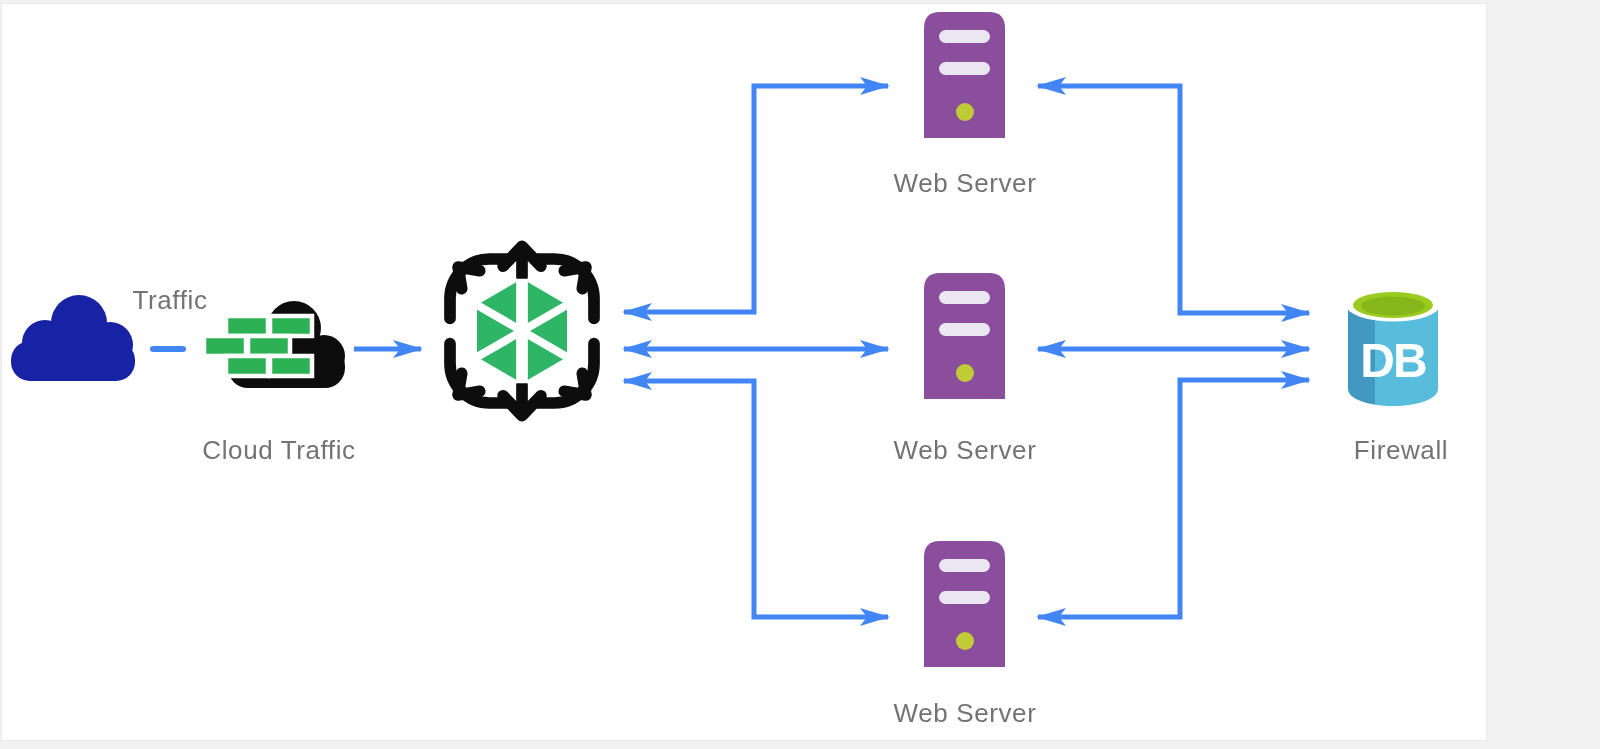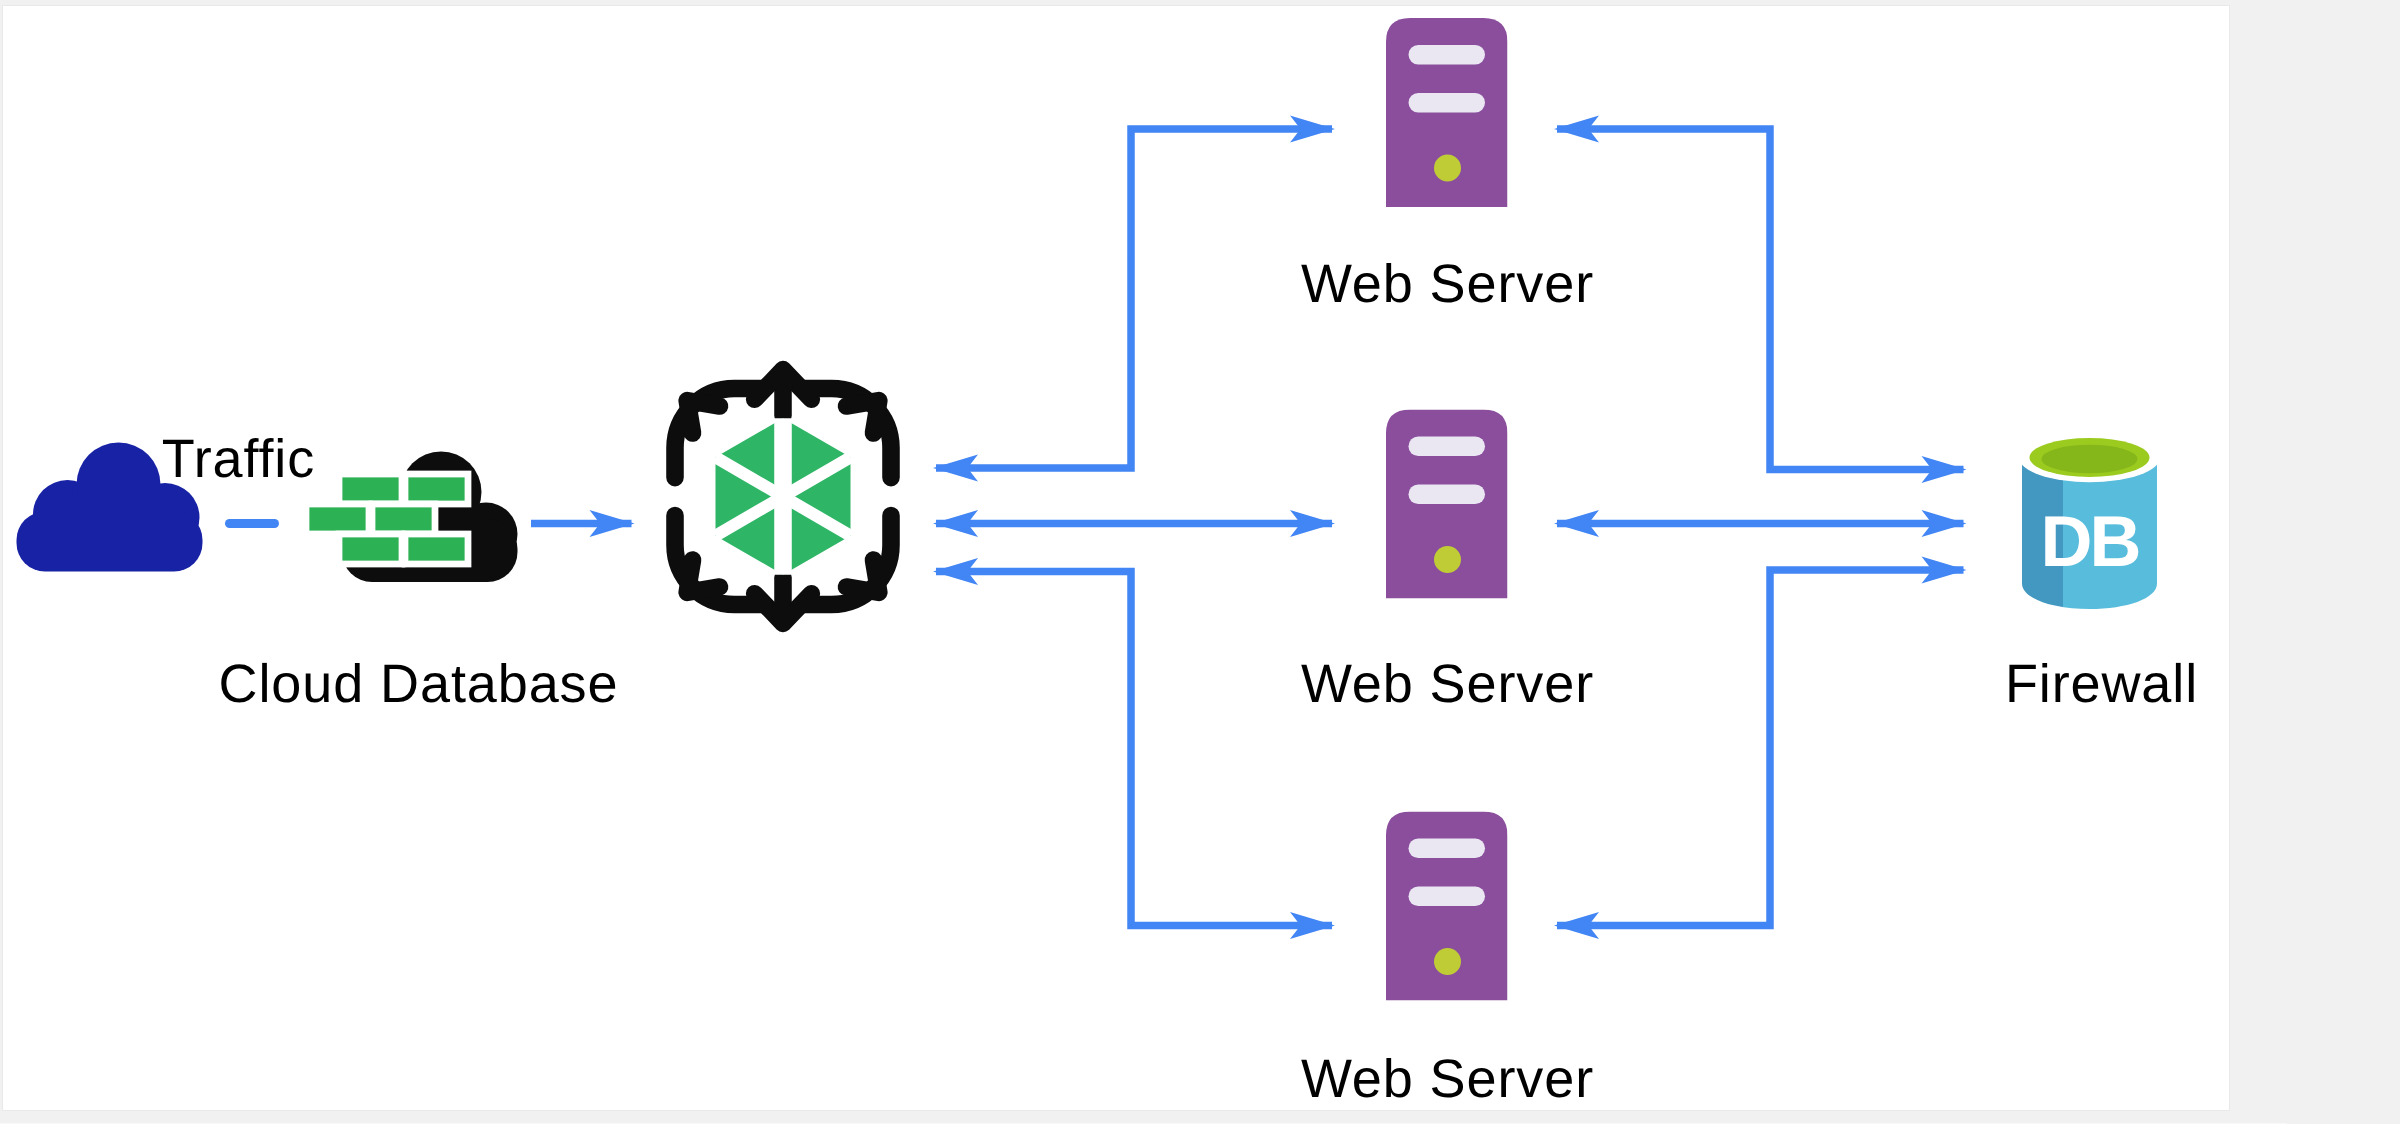--- a/index.html
+++ b/index.html
@@ -11,22 +11,22 @@
   }
   .canvas{
     position:absolute;left:1px;top:3px;width:1486px;height:738px;
     background:#ffffff;border:1px solid #e9e9ec;box-sizing:border-box;
   }
   .connector-layer{position:absolute;left:0;top:0;}
   .node{position:absolute;}
   .node svg{display:block;}
   .label{
     position:absolute;transform:translateX(-50%);
-    font-size:36px;line-height:1.05;letter-spacing:.6px;
-    color:#000000;white-space:nowrap;
+    font-size:26px;line-height:1.05;letter-spacing:.6px;
+    color:#737373;white-space:nowrap;
   }
 </style>
 </head>
 <body>
 
 <div class="canvas">
 
   <svg class="connector-layer" width="1485" height="737" viewBox="0 0 1485 737">
     <defs>
       <marker id="ah" markerUnits="userSpaceOnUse" markerWidth="34" markerHeight="22" refX="29" refY="10" orient="auto-start-reverse">
@@ -54,41 +54,41 @@
   <div class="node" style="left:5px;top:289px;width:132px;height:90px;">
     <svg width="132" height="90" viewBox="0 0 132 90">
       <g fill="#1822a5">
         <circle cx="38" cy="50" r="23"></circle>
         <circle cx="72" cy="30" r="28"></circle>
         <circle cx="103" cy="52" r="23"></circle>
         <rect x="4" y="48" width="124" height="40" rx="19"></rect>
       </g>
     </svg>
   </div>
-  <div class="label" style="left:157px;top:283px;">Traffic</div>
+  <div class="label" style="left:168px;top:283px;">Traffic</div>
 
   <div class="node" style="left:196px;top:294px;width:150px;height:92px;">
     <svg width="150" height="92" viewBox="0 0 150 92">
       <g fill="#0d0d0d">
         <circle cx="57" cy="40" r="20"></circle>
         <circle cx="96" cy="30" r="27"></circle>
         <circle cx="126" cy="58" r="21"></circle>
         <rect x="30" y="48" width="117" height="42" rx="20"></rect>
       </g>
       <g stroke-width="4.5" fill="#2db155" stroke="#ffffff">
         <rect x="28" y="18" width="42" height="20"></rect>
         <rect x="72" y="18" width="42" height="20"></rect>
         <rect x="6" y="38" width="42" height="20"></rect>
         <rect x="50" y="38" width="42" height="20"></rect>
         <rect x="28" y="58" width="42" height="20"></rect>
         <rect x="72" y="58" width="42" height="20"></rect>
       </g>
     </svg>
   </div>
-  <div class="label" style="left:277px;top:433px;">Cloud Database</div>
+  <div class="label" style="left:277px;top:433px;">Cloud Traffic</div>
 
   <div class="node" style="left:430px;top:232px;width:180px;height:190px;">
     <svg width="180" height="190" viewBox="-100 -100 200 200">
 
       <g fill="none" stroke-width="13" stroke-linecap="round" stroke-linejoin="round" stroke="#0d0d0d">
         <path d="M 0,-60 L 0,-84"></path>
         <path d="M -21,-72 L 0,-94 L 21,-72"></path>
         <path d="M 0,60 L 0,84"></path>
         <path d="M -21,72 L 0,94 L 21,72"></path>
         <g id="nb-corner">

